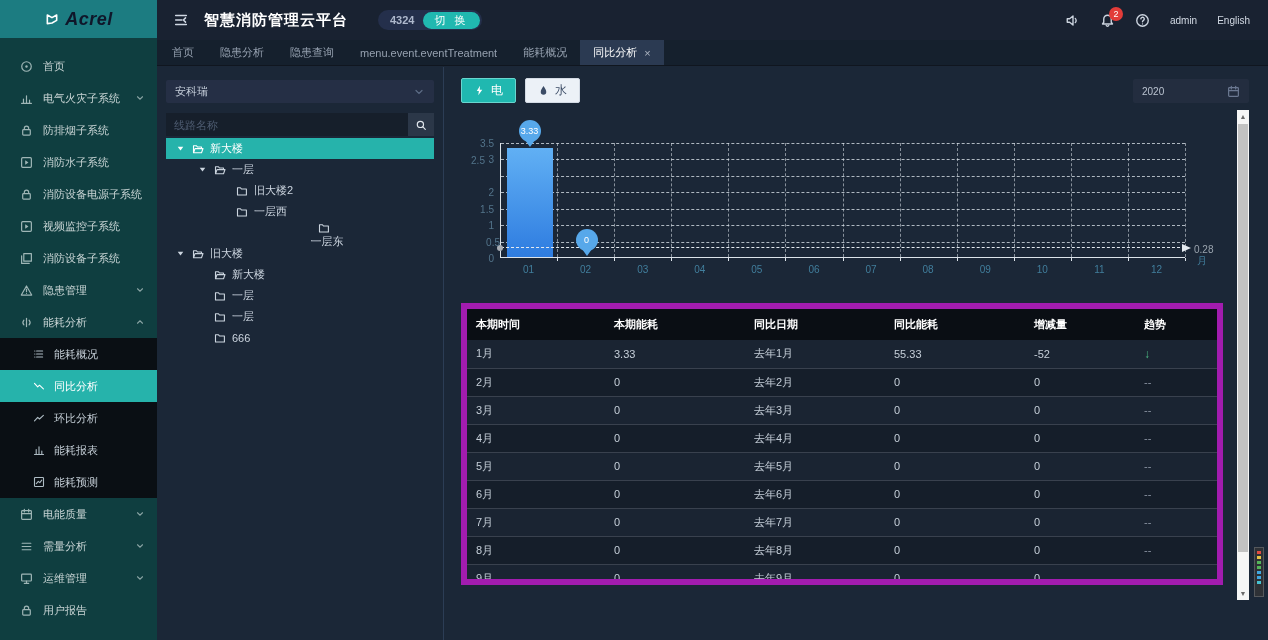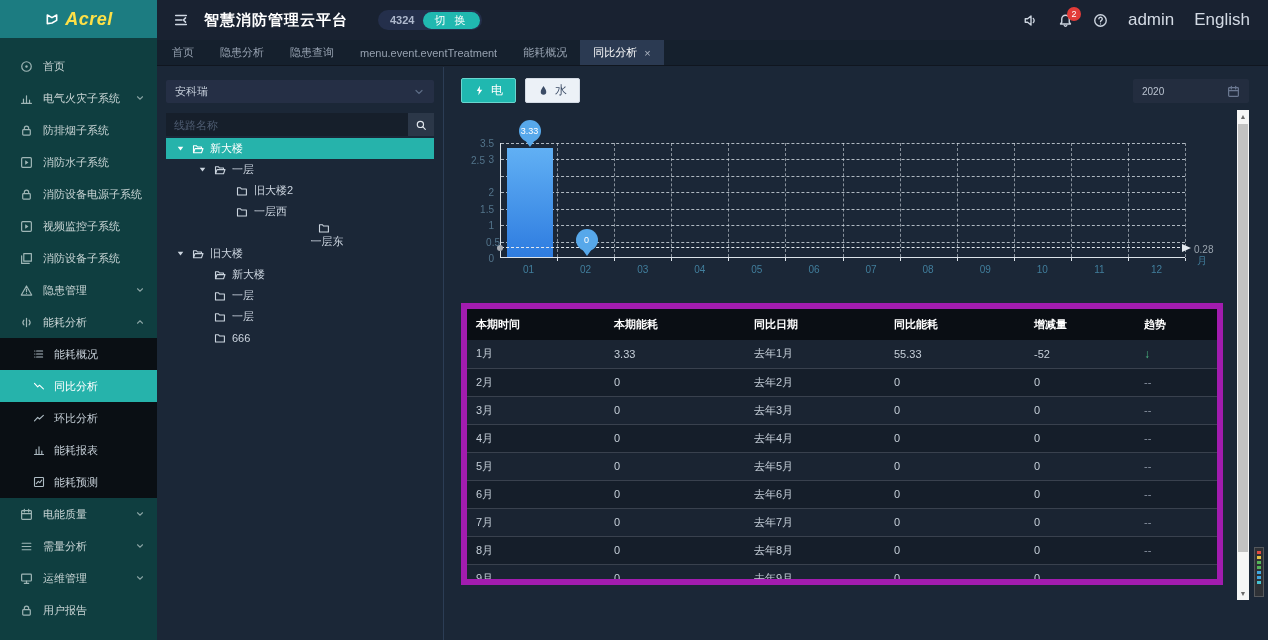--- a/index.html
+++ b/index.html
@@ -1,21 +1,21 @@
 <!DOCTYPE html>
 <html><head>
 <meta charset="utf-8">
 <style>
   * { margin:0; padding:0; box-sizing:border-box; }
   body { background:#0c141f; font-family:"Liberation Sans", sans-serif; }
   .app { position:relative; width:1268px; height:640px; background:#1b2737; overflow:hidden; }
 
   
   .sidebar { position:absolute; left:0; top:0; width:157px; height:640px; background:#0f3e40; z-index:5; }
-  .logo { height:38px; background:#1c7c81; display:flex; align-items:center; justify-content:center; gap:5px; color:#fde047; }
+  .logo { height:38px; background:#1c7c81; display:flex; align-items:center; justify-content:center; gap:5px; color:#0f172a; }
   .logo-text { font-size:18px; font-weight:bold; font-style:italic; letter-spacing:0.5px; }
   .side-menu { padding-top:12px; }
   .side-item { height:32px; display:flex; align-items:center; padding:0 12px 0 20px; color:#c9d5d5; font-size:11px; cursor:pointer; }
   .side-item .icon { margin-right:10px; display:flex; color:#9fb6b6; }
   .side-item .chev { margin-left:auto; display:flex; color:#8aa4a4; }
   .submenu { background:#0a0f14; }
   .sub-item { height:32px; display:flex; align-items:center; padding-left:33px; color:#c3cdd5; font-size:11px; cursor:pointer; }
   .sub-item .icon { margin-right:9px; display:flex; color:#aebcc4; }
   .sub-item.active { background:#26b3ab; color:#fff; }
   .sub-item.active .icon { color:#fff; }
@@ -24,21 +24,21 @@
   .topbar { position:absolute; left:157px; top:0; right:0; height:40px; background:#192231; display:flex; align-items:center; }
   .fold-icon { margin-left:16px; color:#cfd7e2; display:flex; cursor:pointer; }
   .topbar-title { margin-left:15px; color:#fff; font-size:15px; font-weight:bold; letter-spacing:1px; }
   .badge-group { margin-left:30px; height:20px; display:flex; align-items:center; background:#242f4b; border-radius:11px; padding:0 2px 0 12px; gap:9px; }
   .badge-num { color:#aeb8cc; font-size:11px; font-weight:bold; }
   .switch-btn { height:17px; padding:0 11px; background:#20b8b0; border:none; border-radius:9px; color:#fff; font-size:11px; letter-spacing:3px; cursor:pointer; display:flex; align-items:center; }
   .top-right { margin-left:auto; display:flex; align-items:center; gap:20px; margin-right:18px; color:#d3dae4; }
   .t-icon { display:flex; cursor:pointer; color:#cdd5e0; }
   .bell-wrap { position:relative; display:flex; cursor:pointer; }
   .bell-badge { position:absolute; top:-6px; right:-8px; min-width:14px; height:14px; border-radius:8px; background:#e23c39; color:#fff; font-size:9px; display:flex; align-items:center; justify-content:center; padding:0 3px; }
-  .top-user, .top-lang { font-size:17px; cursor:pointer; }
+  .top-user, .top-lang { font-size:10px; cursor:pointer; }
 
   
   .tabbar { position:absolute; left:157px; top:40px; right:0; height:26px; background:#15202d; display:flex; align-items:stretch; padding-left:2px; border-bottom:1px solid #10161f; }
   .tab { display:flex; align-items:center; padding:0 13px; font-size:11px; color:#96a1b0; cursor:pointer; gap:7px; }
   .tab.active { background:#2b3a52; color:#fff; }
   .tab-close { color:#aeb6c2; font-size:11px; cursor:pointer; }
 
   
   .tree-panel { position:absolute; left:157px; top:67px; width:287px; bottom:0; border-right:1px solid #2c3d55; padding:13px 9px 0 9px; }
   .select-box { height:23px; background:#252f45; border-radius:2px; display:flex; align-items:center; padding:0 9px; color:#c4cdd9; font-size:11px; cursor:pointer; }

